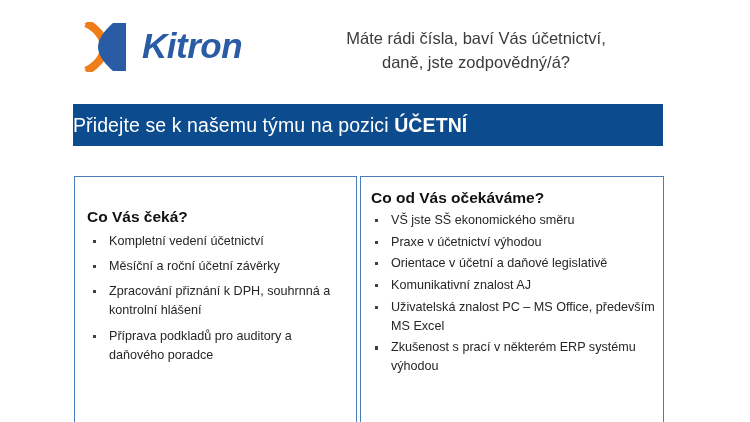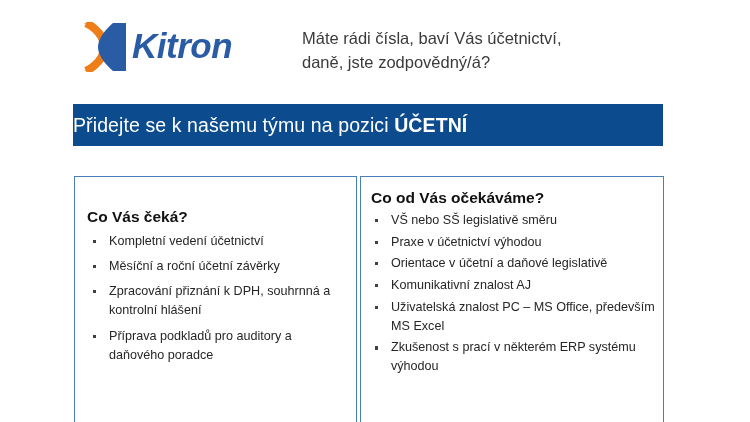--- a/index.html
+++ b/index.html
@@ -31,44 +31,44 @@
     width: 750px;
     height: 100px;
   }
 
   .logo {
     position: absolute;
     left: 82px;
     top: 22px;
     display: flex;
     align-items: center;
-    gap: 6px;
+    gap: 16px;
   }
   .logo-mark {
     width: 44px;
     height: 50px;
     display: block;
   }
   .logo-word {
     font-family: "Liberation Sans", sans-serif;
     font-style: italic;
     font-weight: bold;
     font-size: 35px;
     letter-spacing: -0.5px;
     color: #2a5ca5;
     line-height: 1;
     padding-bottom: 4px;
   }
 
   .tagline {
     position: absolute;
-    right: 88px;
+    right: 94px;
     top: 27px;
     width: 360px;
-    text-align: left;
+    text-align: center;
     font-size: 16.5px;
     line-height: 1.45;
     color: #3b3b3b;
     font-family: "Liberation Sans", sans-serif;
   }
   .tagline-line { display: block; white-space: nowrap; }
 
   
   .banner {
     position: absolute;
@@ -193,21 +193,21 @@
           <li>Zpracování přiznání k DPH, souhrnná a kontrolní hlášení</li>
           <li>Příprava podkladů pro auditory a daňového poradce</li>
         </ul>
       </div>
     </div>
 
     <div class="box box-right">
       <div class="box-inner">
         <div class="col-title">Co od Vás očekáváme?</div>
         <ul class="bullets">
-          <li>VŠ nebo SŠ legislativě směru</li>
+          <li>VŠ jste SŠ ekonomického směru</li>
           <li>Praxe v účetnictví výhodou</li>
           <li>Orientace v účetní a daňové legislativě</li>
           <li>Komunikativní znalost AJ</li>
           <li>Uživatelská znalost PC – MS Office, především MS Excel</li>
           <li>Zkušenost s prací v některém ERP systému výhodou</li>
         </ul>
       </div>
     </div>
 
   </div>

